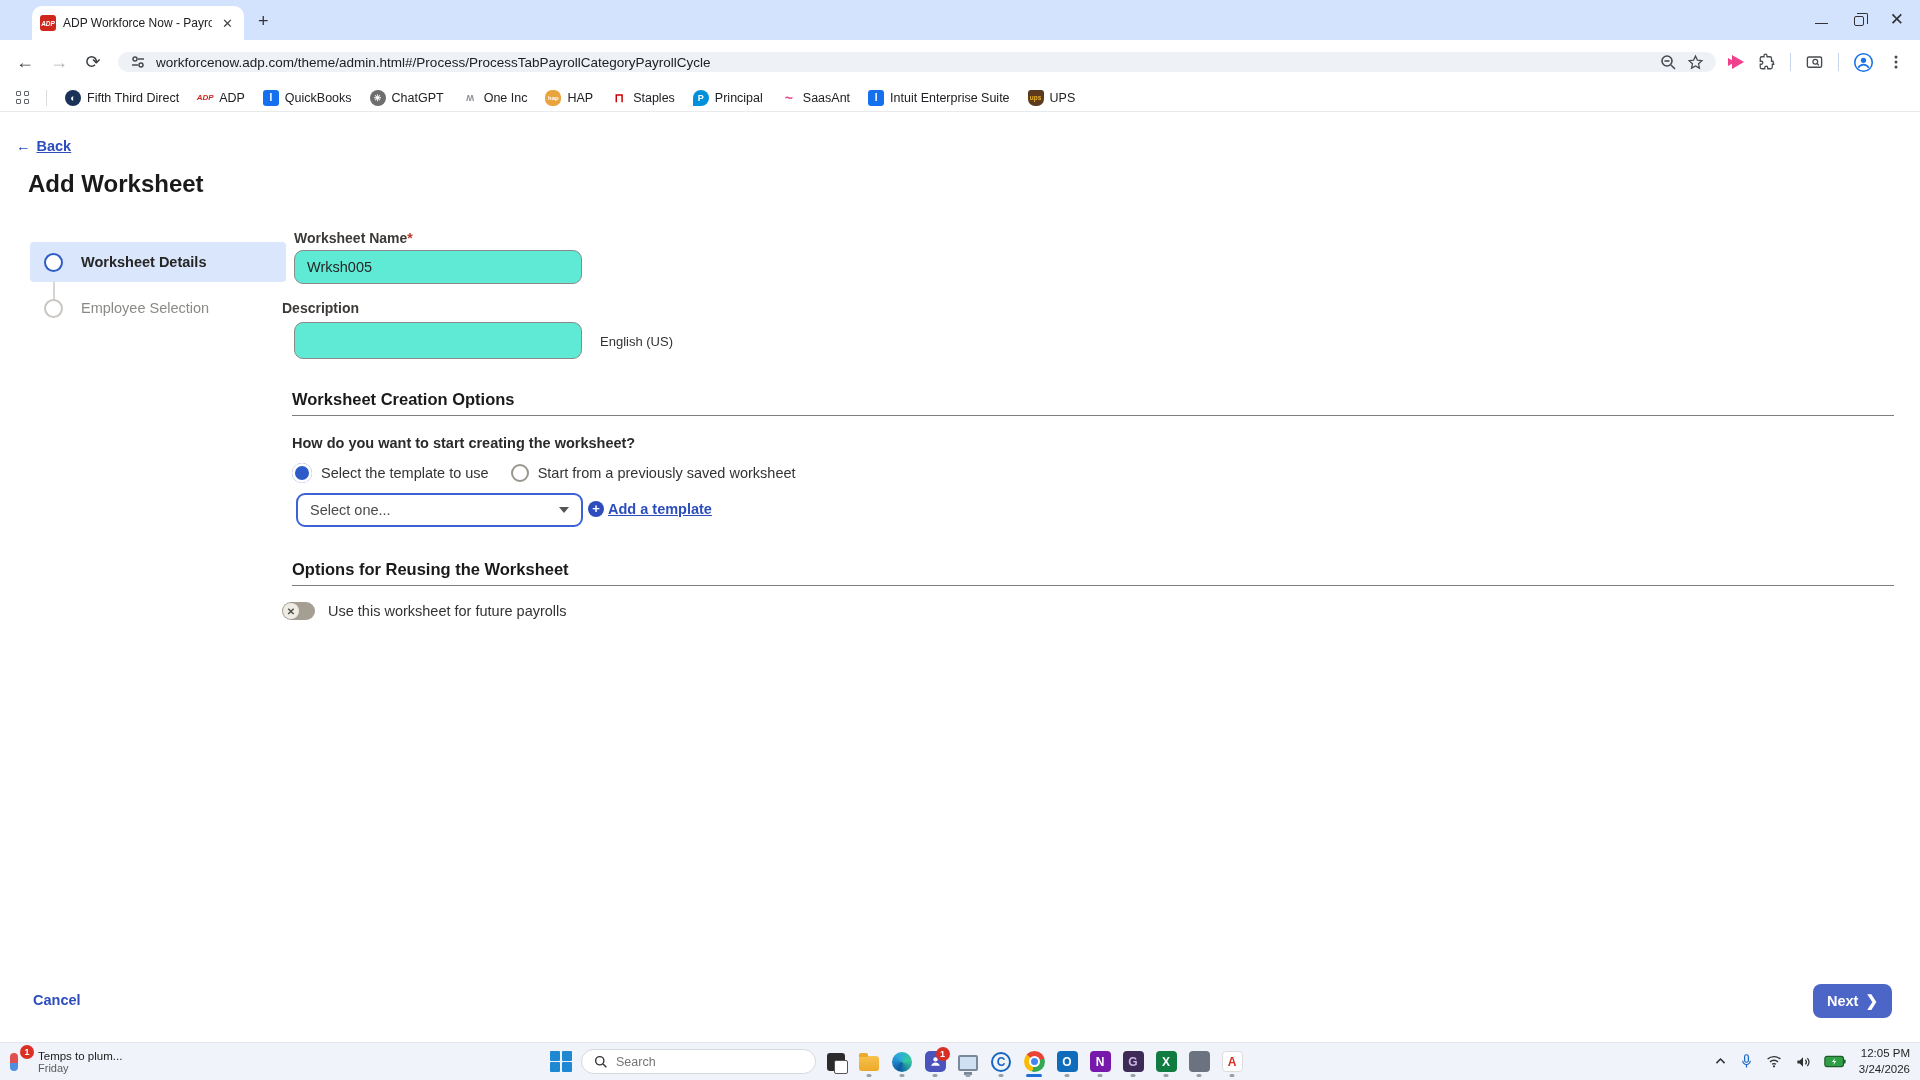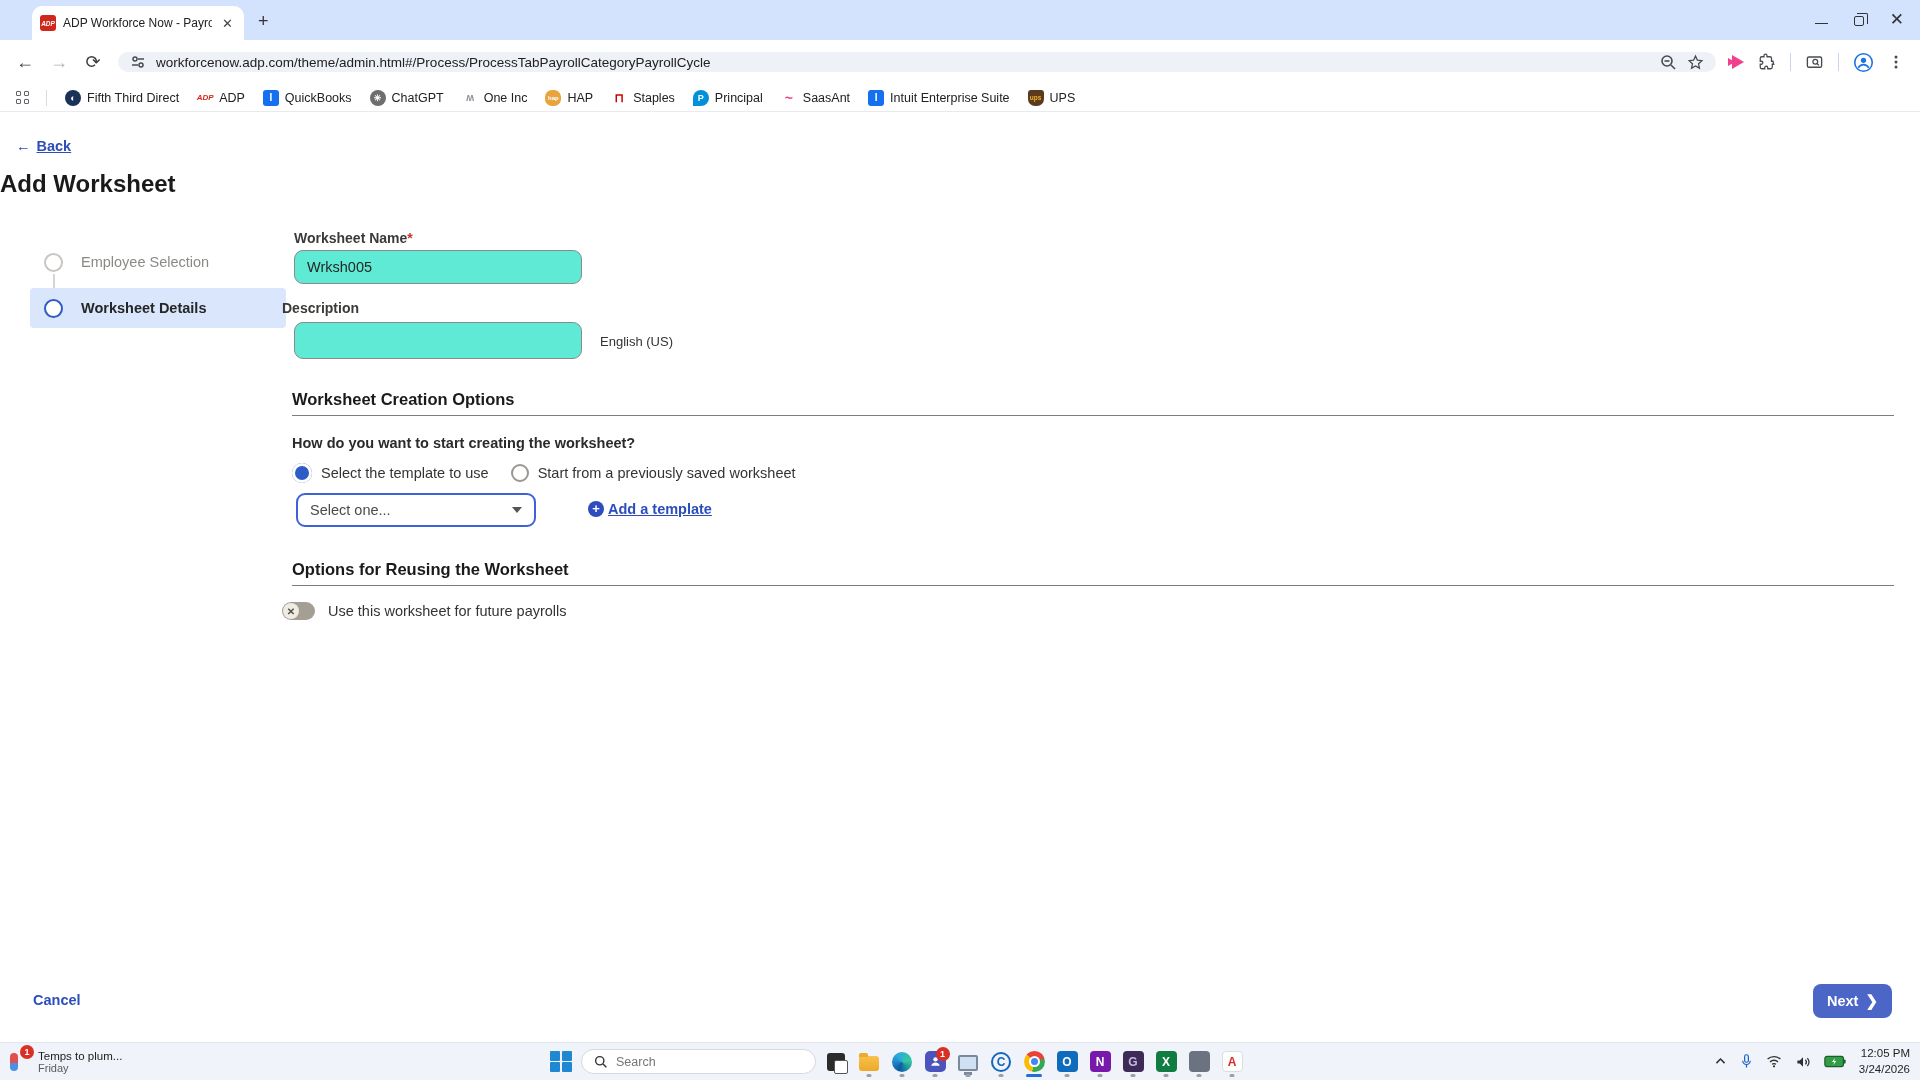--- a/index.html
+++ b/index.html
@@ -58,21 +58,21 @@
   .i-staples { background:transparent; color:#cc0000; font-size:12px; font-weight:bold;}
   .i-principal { background:#0091da; border-radius:50% 50% 50% 0; }
   .i-saasant { background:transparent; color:#e8468c; font-size:14px; font-weight:bold;}
   .i-ups { background:#5c3a1e; color:#eab32c; border-radius:3px 3px 7px 7px; font-size:6.5px; }
 
   
   .content { position:relative; height:930px; background:#fff; font-size:14px; color:#333; }
   .back-link { position:absolute; left:16px; top:26px; display:flex; align-items:center; gap:6px;
     color:#2d4dbd; font-size:14.5px; }
   .back-link .lbl { text-decoration:underline; font-weight:bold; }
-  .page-title { position:absolute; left:0; top:58px; font-size:24px; font-weight:bold; color:#1a1a1a; }
+  .page-title { position:absolute; left:28px; top:58px; font-size:24px; font-weight:bold; color:#1a1a1a; }
 
   .stepper { position:absolute; left:30px; top:130px; width:256px; }
   .step-line { position:absolute; left:23px; top:32px; width:2px; height:26px; background:#d8d5d0; }
   .step { position:relative; display:flex; align-items:center; gap:18px; height:40px; padding-left:14px; border-radius:4px; margin-bottom:6px; }
   .step.active { background:#d9e6fb; }
   .step-circle { width:19px; height:19px; border-radius:50%; background:#fff; border:2px solid #c9c6c1; z-index:1;}
   .step.active .step-circle { border-color:#2d5cc8; }
   .step-label { font-size:14.5px; color:#8a8a85; }
   .step.active .step-label { color:#262626; font-weight:bold; }
 
@@ -84,21 +84,21 @@
 
   .sec-head { position:absolute; left:292px; font-size:16.5px; font-weight:bold; color:#1a1a1a; }
   .sec-rule { position:absolute; left:292px; width:1602px; border-top:1px solid #7d7d7d; }
   .question { position:absolute; left:292px; font-size:14.5px; font-weight:bold; color:#2b2b2b; }
 
   .radio-row { position:absolute; left:292px; display:flex; align-items:center; gap:22px;text-align:right; }
   .radio-opt { display:flex; align-items:center; gap:9px; font-size:14.5px; color:#333; }
   .radio { width:18px; height:18px; border-radius:50%; border:2px solid #9a968f; background:#fff; }
   .radio.sel { border:none; background:#2d5cc8; box-shadow:inset 0 0 0 3px #fff; width:20px; height:20px;}
 
-  .dropdown { position:absolute; left:296px; width:240px; height:34px; border:2px solid #3c62d6;
+  .dropdown { position:absolute; left:296px; width:287px; height:34px; border:2px solid #3c62d6;
     border-radius:9px; display:flex; align-items:center; padding:0 12px; justify-content:space-between;
     font-size:14.5px; color:#4a4a4a; background:#fff; }
   .dd-arrow { width:0; height:0; border-left:5px solid transparent; border-right:5px solid transparent;
     border-top:6px solid #555; }
   .add-template { position:absolute; left:588px; display:flex; align-items:center; gap:4px; color:#2d4dbd; }
   .plus-circle { width:16px; height:16px; border-radius:50%; background:#2d4dbd; color:#fff; font-size:13px;
     display:flex; align-items:center; justify-content:center; font-weight:bold; line-height:0;}
   .add-template .lbl { font-weight:bold; text-decoration:underline; font-size:14.5px; }
 
   .toggle-row { position:absolute; left:282px; display:flex; align-items:center; gap:13px; }
@@ -293,27 +293,27 @@
 
   <a class="back-link">
     <span>←</span>
     <span class="lbl">Back</span>
   </a>
 
   <div class="page-title">Add Worksheet</div>
 
   <div class="stepper">
     <div class="step-line"></div>
+    <div class="step active">
+      <div class="step-circle"></div>
+      <div class="step-label">Worksheet Details</div>
+    </div>
     <div class="step">
       <div class="step-circle"></div>
       <div class="step-label">Employee Selection</div>
-    </div>
-    <div class="step active">
-      <div class="step-circle"></div>
-      <div class="step-label">Worksheet Details</div>
     </div>
   </div>
 
   <div class="fld-label" style="left:294px; top:118px;">
     <span>Worksheet Name</span><span class="req">*</span>
   </div>
   <input class="tx-input" style="top: 138px;" value="Wrksh005">
 
   <div class="fld-label" style="left:282px; top:188px;">Description</div>
   <input class="tx-input" style="top: 210px; height: 37px;" value="">

